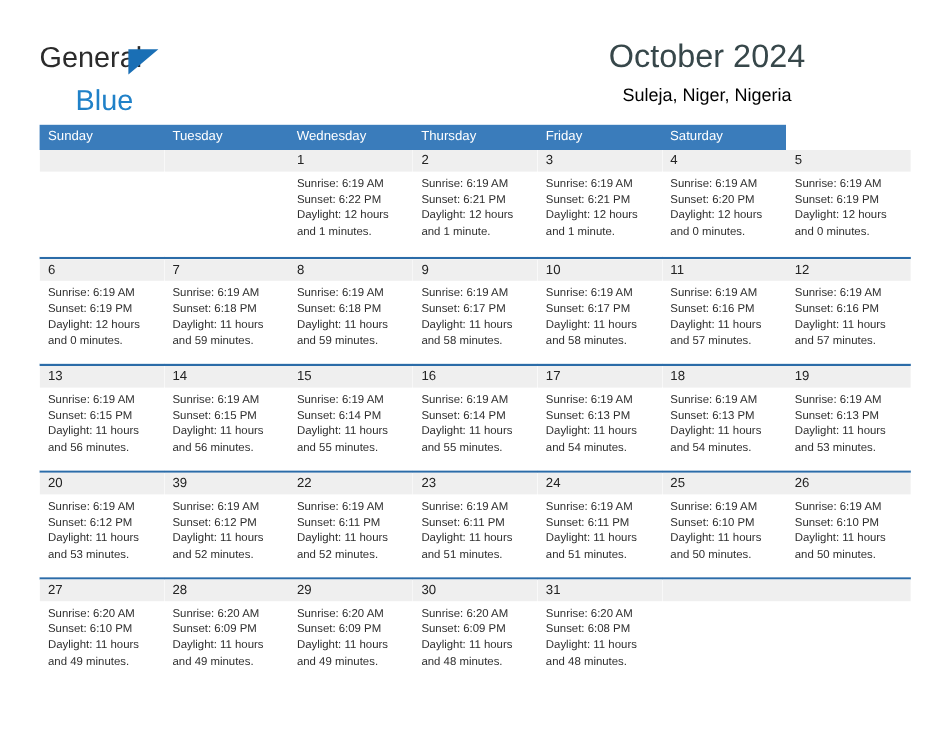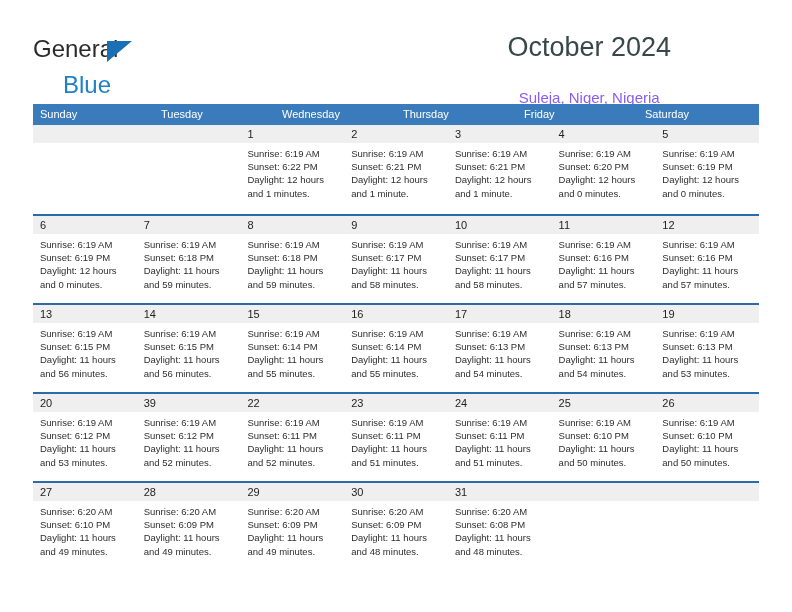--- a/index.html
+++ b/index.html
@@ -71,36 +71,36 @@
     text-align: center;
   }
   .month-title {
     font-size: 27px;
     color: #37474a;
     line-height: 32px;
     white-space: nowrap;
   }
   .location {
     font-size: 15px;
-    color: #8b5cf6;
+    color: #000000;
     line-height: 20px;
-    margin-top: 25px;
+    margin-top: 7px;
     white-space: nowrap;
   }
 
   
   .calendar {
     position: absolute;
     left: 33px;
     top: 104px;
     width: 726px;
   }
   .weekdays {
     display: flex;
-    width: 726px;
+    width: 622px;
     background: #3a7cbb;
     height: 21px;
   }
   .weekday {
     flex: 1 1 0;
     color: #ffffff;
     font-size: 11px;
     line-height: 21px;
     padding-left: 7px;
     box-sizing: border-box;

